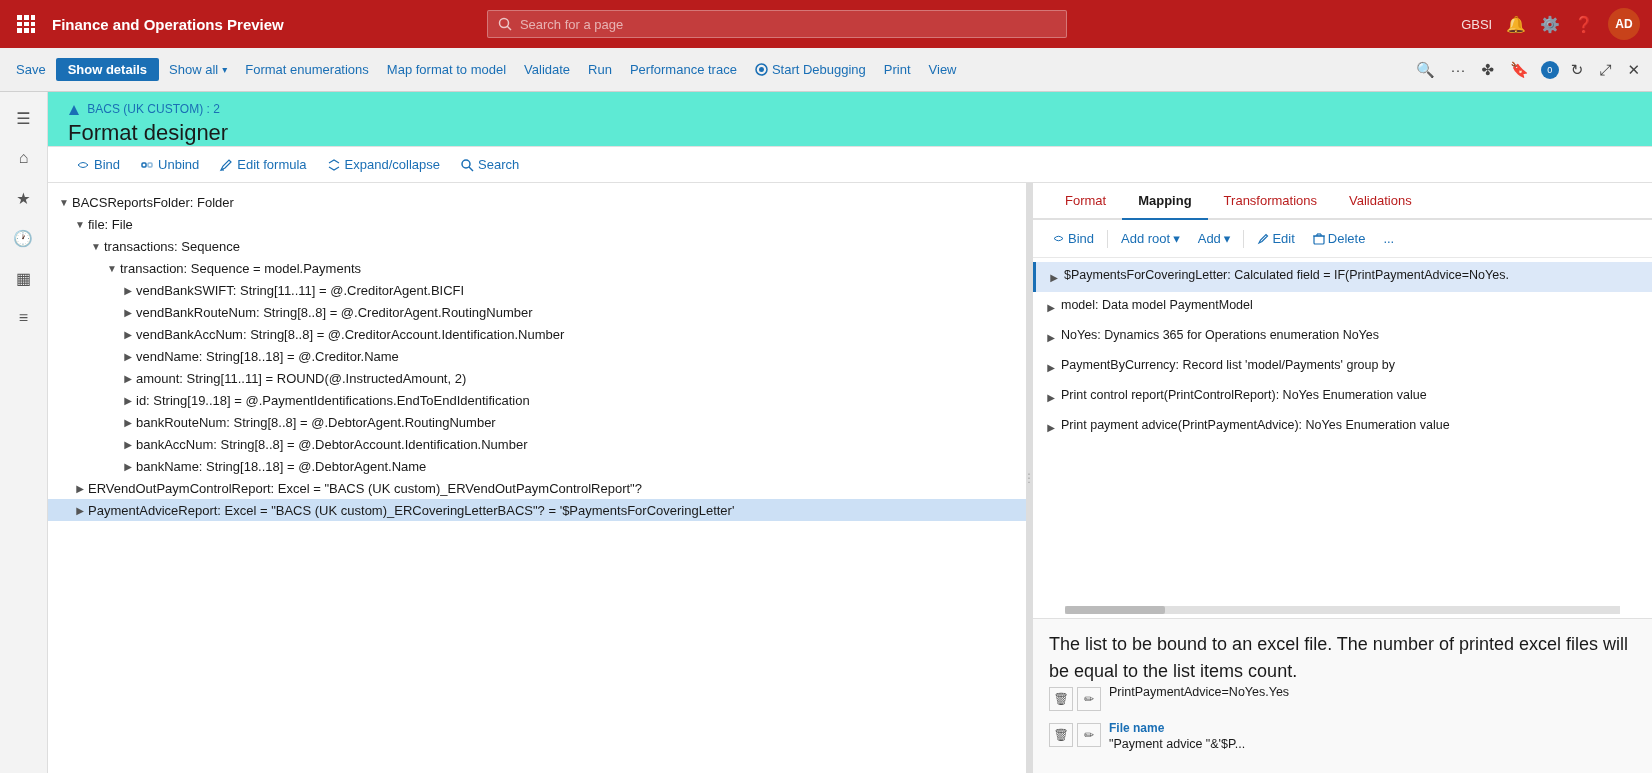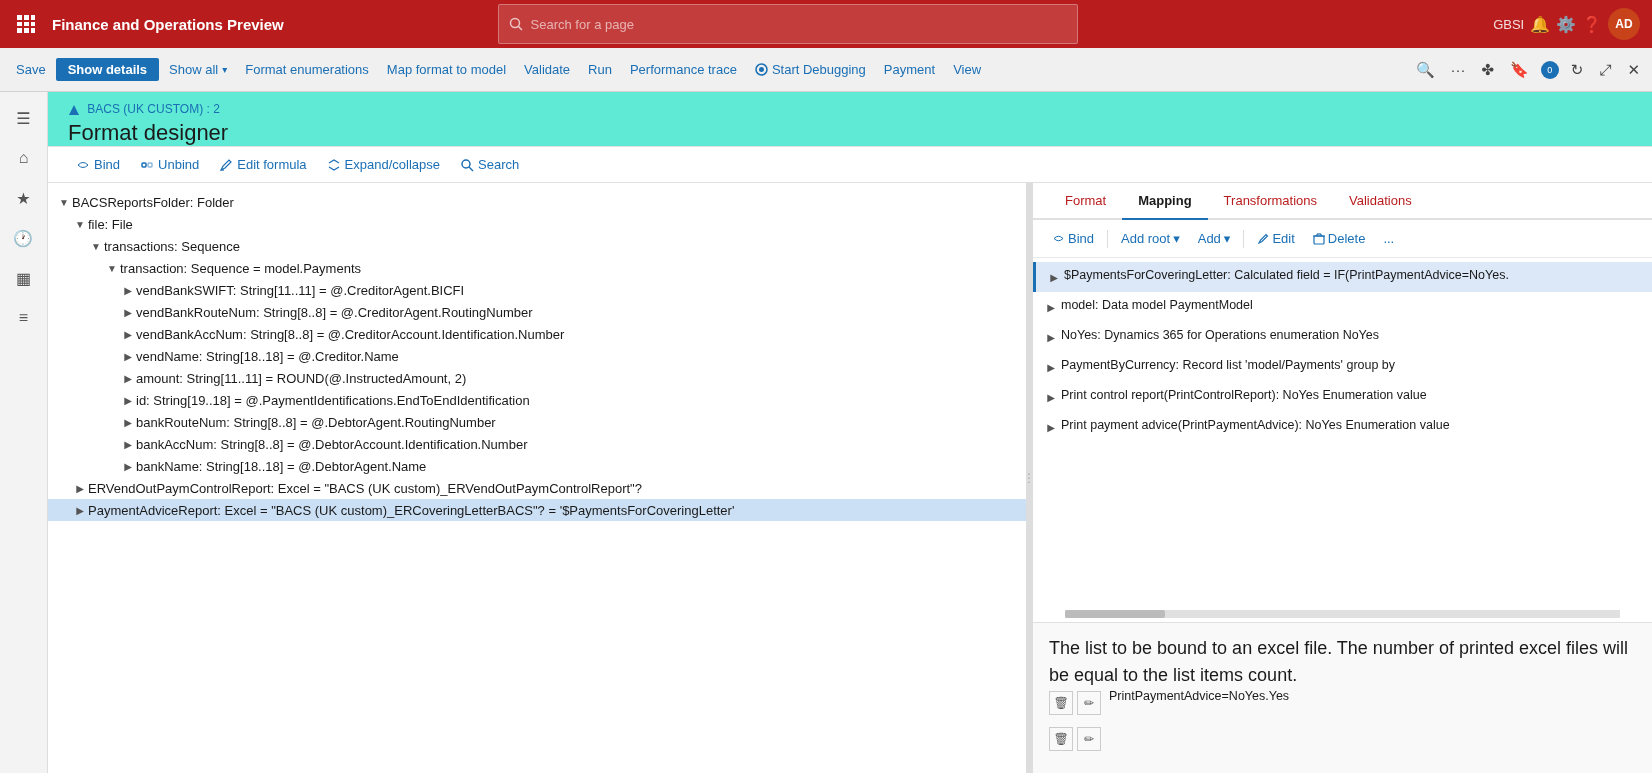--- a/index.html
+++ b/index.html
@@ -20,29 +20,29 @@
     }
     .top-nav .app-title {
       font-size: 15px; font-weight: 600; color: white; white-space: nowrap;
     }
     .top-nav .search-bar {
       flex: 1; max-width: 580px; margin: 0 auto;
       background: rgba(255,255,255,0.15);
       border: 1px solid rgba(255,255,255,0.3);
       border-radius: 2px;
       display: flex; align-items: center;
-      padding: 8px 10px; height: 40px; gap: 8px;
+      padding: 8px 10px; height: 28px; gap: 8px;
     }
     .top-nav .search-bar input {
       background: transparent; border: none; outline: none;
       color: rgba(255,255,255,0.8); font-size: 13px; flex: 1;
     }
     .top-nav .search-bar input::placeholder { color: rgba(255,255,255,0.6); }
     .top-nav-right {
-      display: flex; align-items: center; gap: 6px; margin-left: auto; text-align: right;
+      display: flex; align-items: center; gap: 14px; margin-left: auto; text-align: right;
     }
     .top-nav-right .user-badge {
       background: #c8421a; color: white; border-radius: 50%;
       width: 32px; height: 32px; display: flex; align-items: center; justify-content: center;
       font-size: 12px; font-weight: 600;
     }
     .top-nav-right .icon-btn {
       color: rgba(255,255,255,0.85); font-size: 16px; cursor: pointer; position: relative;
     }
     .top-nav-right .org-label {
@@ -319,21 +319,21 @@
   <button class="tb-btn">Validate</button>
   <button class="tb-btn">Run</button>
   <button class="tb-btn">Performance trace</button>
   <button class="tb-btn">
     <svg width="13" height="13" viewBox="0 0 13 13" fill="none" style="flex-shrink:0">
       <circle cx="6.5" cy="6.5" r="5.5" stroke="#1a6fb5" stroke-width="1.5"></circle>
       <circle cx="6.5" cy="6.5" r="2.5" fill="#1a6fb5"></circle>
     </svg>
     <span>Start Debugging</span>
   </button>
-  <button class="tb-btn">Payment</button>
+  <button class="tb-btn">Print</button>
   <button class="tb-btn">View</button>
   <div class="toolbar-right">
     <button class="icon-btn">🔍</button>
     <button class="icon-btn">···</button>
     <button class="icon-btn">✤</button>
     <button class="icon-btn">🔖</button>
     <div class="blue-badge">0</div>
     <button class="icon-btn">↻</button>
     <button class="icon-btn">⤢</button>
     <button class="icon-btn">✕</button>
@@ -558,19 +558,23 @@
             </div>
             <div class="prop-content">
               <div class="prop-value">PrintPaymentAdvice=NoYes.Yes</div>
             </div>
           </div>
           <div class="property-row">
             <div class="prop-icons">
               <div class="prop-icon">🗑</div>
               <div class="prop-icon">✏</div>
             </div>
+            <div class="prop-content">
+              <div class="prop-label">File name</div>
+              <div class="prop-value">"Payment advice "&amp;'$P...</div>
+            </div>
           </div>
         </div>
 
       </div>
     </div>
   </div>
 </div>
 
 </body></html>

